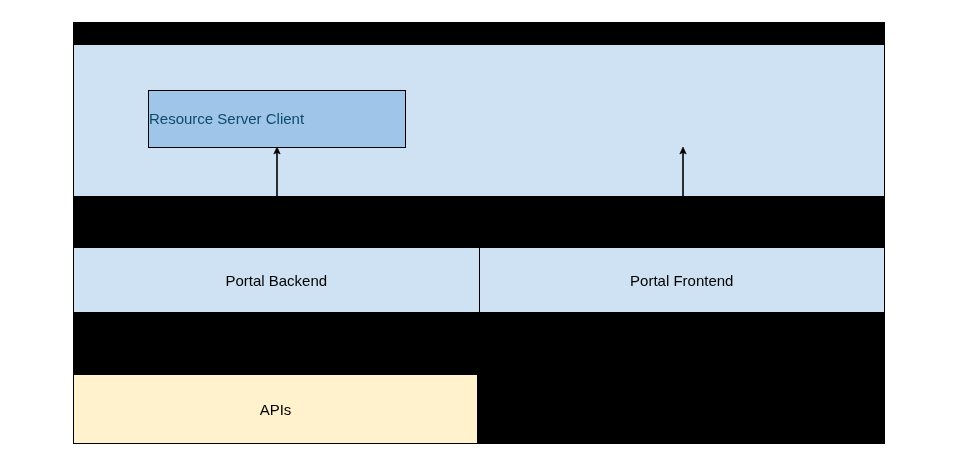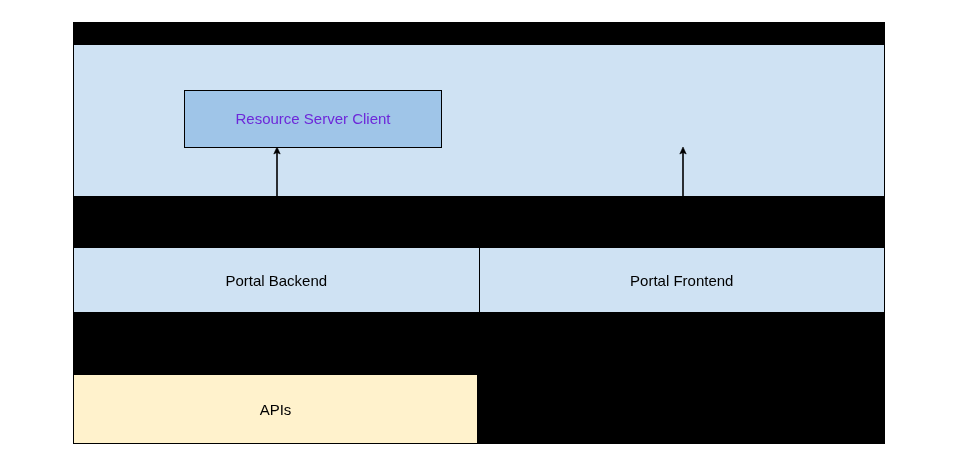--- a/index.html
+++ b/index.html
@@ -44,26 +44,25 @@
     border: 1px solid #000000;
   }
 
   .node-box {
     position: absolute;
     box-sizing: border-box;
     background: #9fc5e8;
     border: 1px solid #000000;
     display: flex;
     align-items: center;
-    justify-content: center;
+    justify-content: flex-start;
     font-size: 15px;
-    color: #6d28d9;
+    color: #0c4a6e;
     line-height: 1.2;
     white-space: nowrap;
-    margin-left: 36px;
   }
 
   .node-resource-server-client {
     left: 148px;
     top: 90px;
     width: 258px;
     height: 58px;
   }
 
   .node-portal-client {

